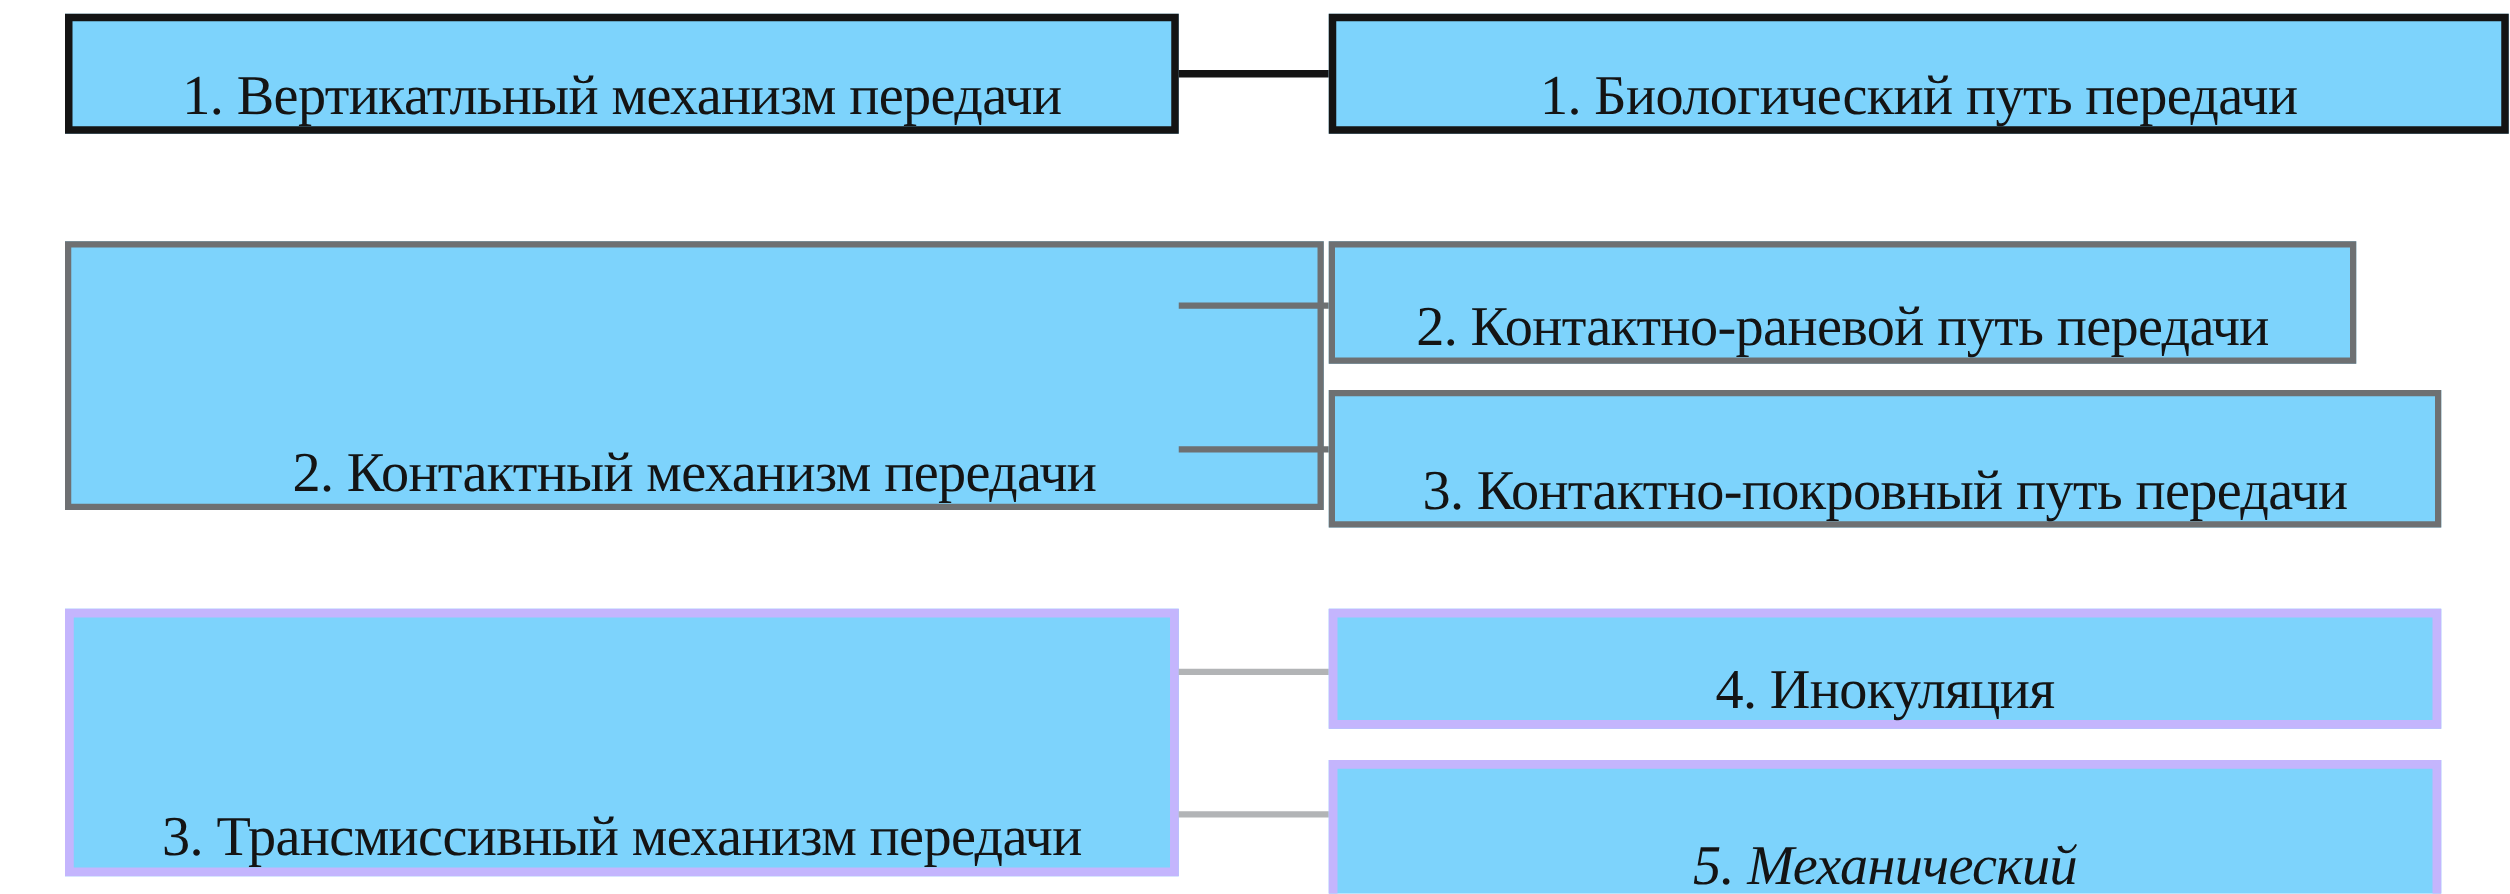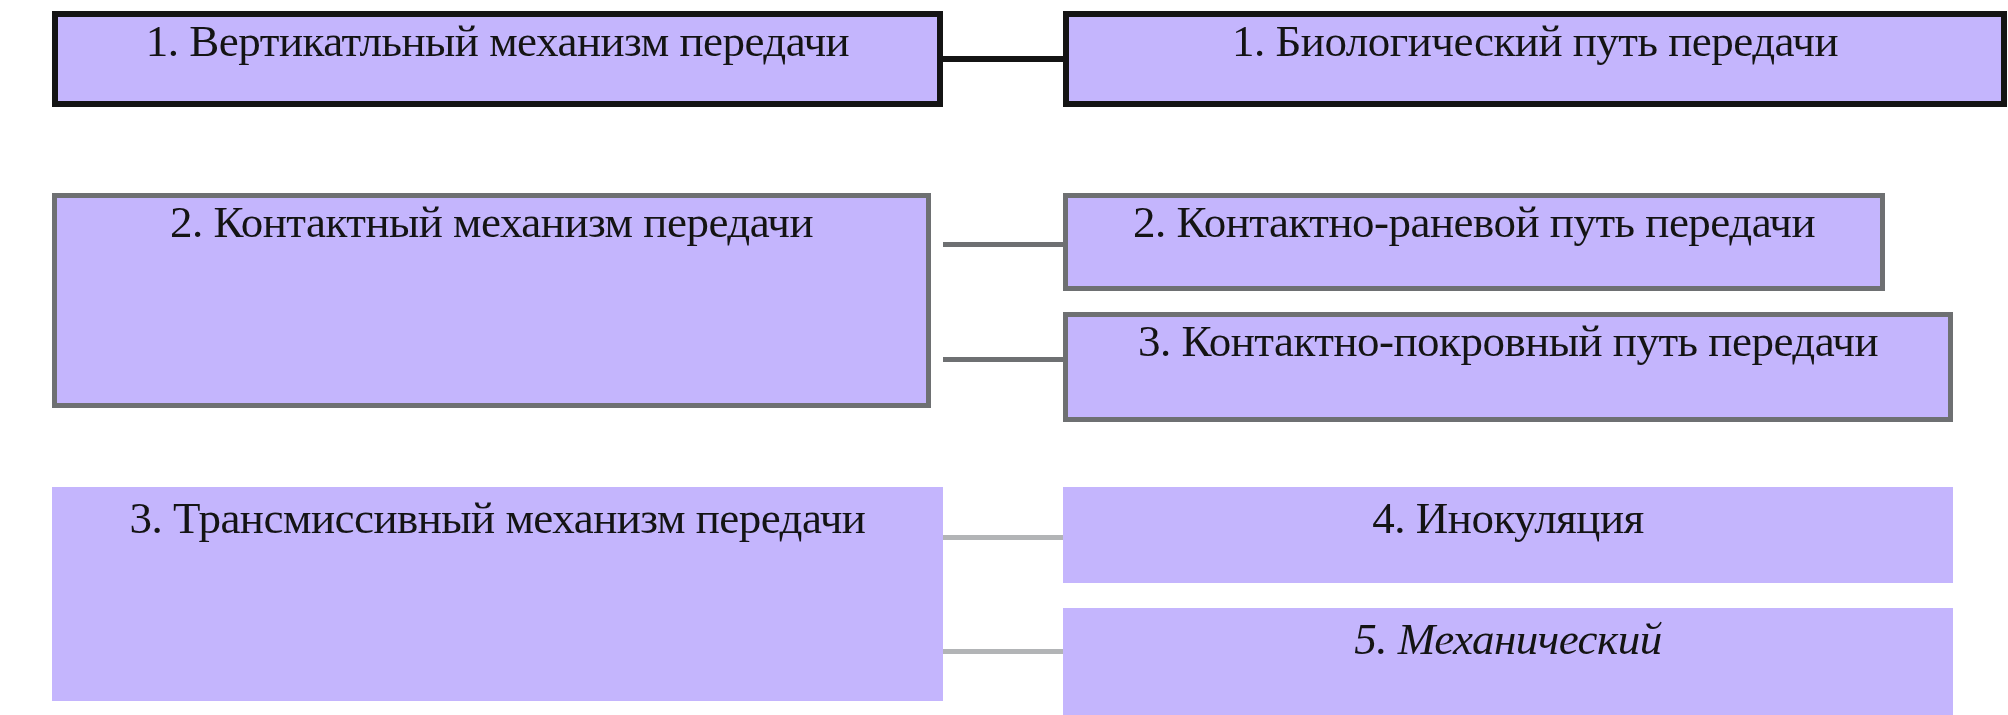--- a/index.html
+++ b/index.html
@@ -11,23 +11,23 @@
     position: relative;
     width: 2008px;
     height: 715px;
     background: #ffffff;
     font-family: "Liberation Serif", "DejaVu Serif", serif;
     overflow: hidden;
   }
   .box {
     position: absolute;
     box-sizing: border-box;
-    background: #c4b5fd;
+    background: #7dd3fc;
     display: flex;
-    align-items: flex-start;
+    align-items: flex-end;
     justify-content: center;
     text-align: center;
   }
   .box span {
     font-size: 45px;
     line-height: 1.1;
     color: #141414;
     letter-spacing: -0.5px;
   }
   .b-black { border: 6px solid #141414; }
@@ -46,21 +46,21 @@
 <div class="canvas">
 
   <div class="box b-black" style="left:52px; top:11px; width:891px; height:96px;">
     <span>1. Вертикатльный механизм передачи</span>
   </div>
   <div class="conn c-black" style="left:943px; top:56px; width:120px; height:6px;"></div>
   <div class="box b-black" style="left:1063px; top:11px; width:944px; height:96px;">
     <span>1. Биологический путь передачи</span>
   </div>
 
-  <div class="box b-gray" style="left:52px; top:193px; width:879px; height:215px;">
+  <div class="box b-gray" style="left:52px; top:193px; width:1007px; height:215px;">
     <span>2. Контактный механизм передачи</span>
   </div>
   <div class="conn c-gray" style="left:943px; top:242px; width:120px; height:5px;"></div>
   <div class="conn c-gray" style="left:943px; top:357px; width:120px; height:5px;"></div>
   <div class="box b-gray" style="left:1063px; top:193px; width:822px; height:98px;">
     <span>2. Контактно-раневой путь передачи</span>
   </div>
   <div class="box b-gray" style="left:1063px; top:312px; width:890px; height:110px;">
     <span>3. Контактно-покровный путь передачи</span>
   </div>

